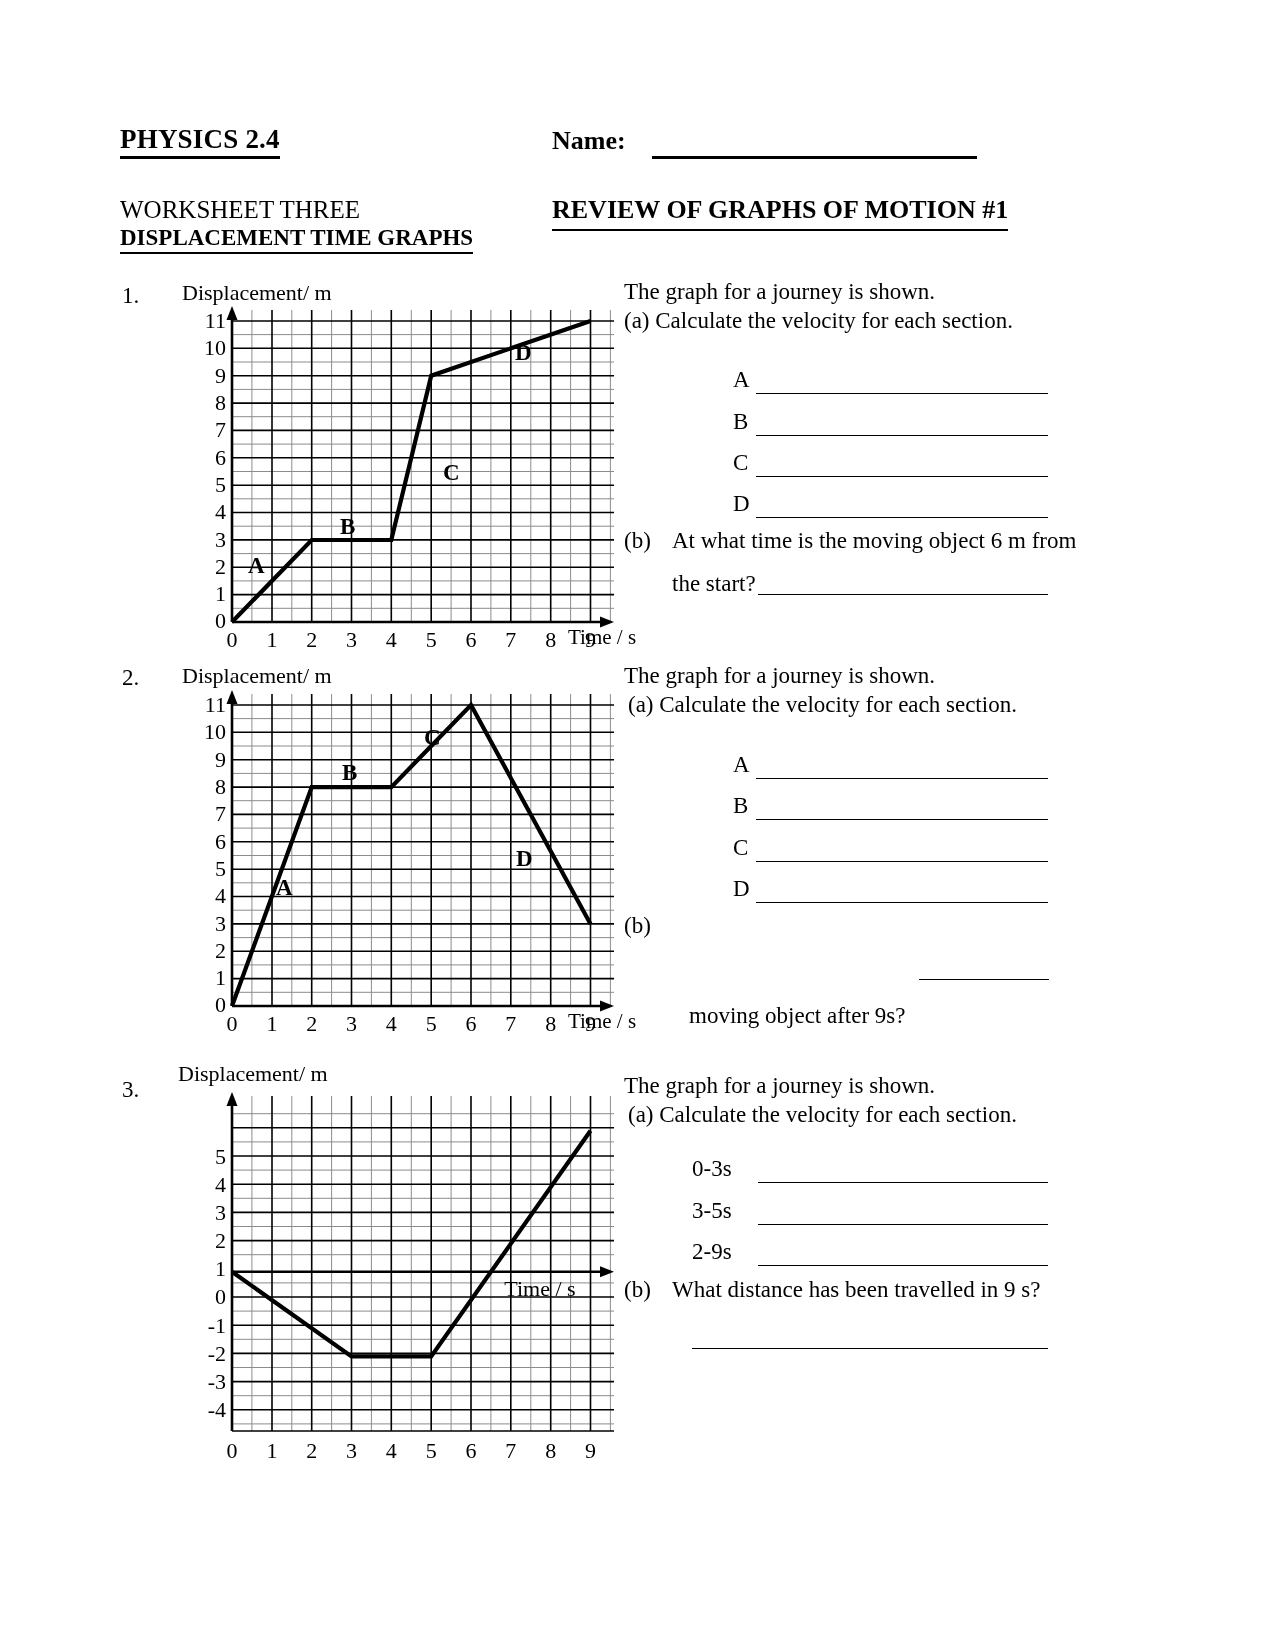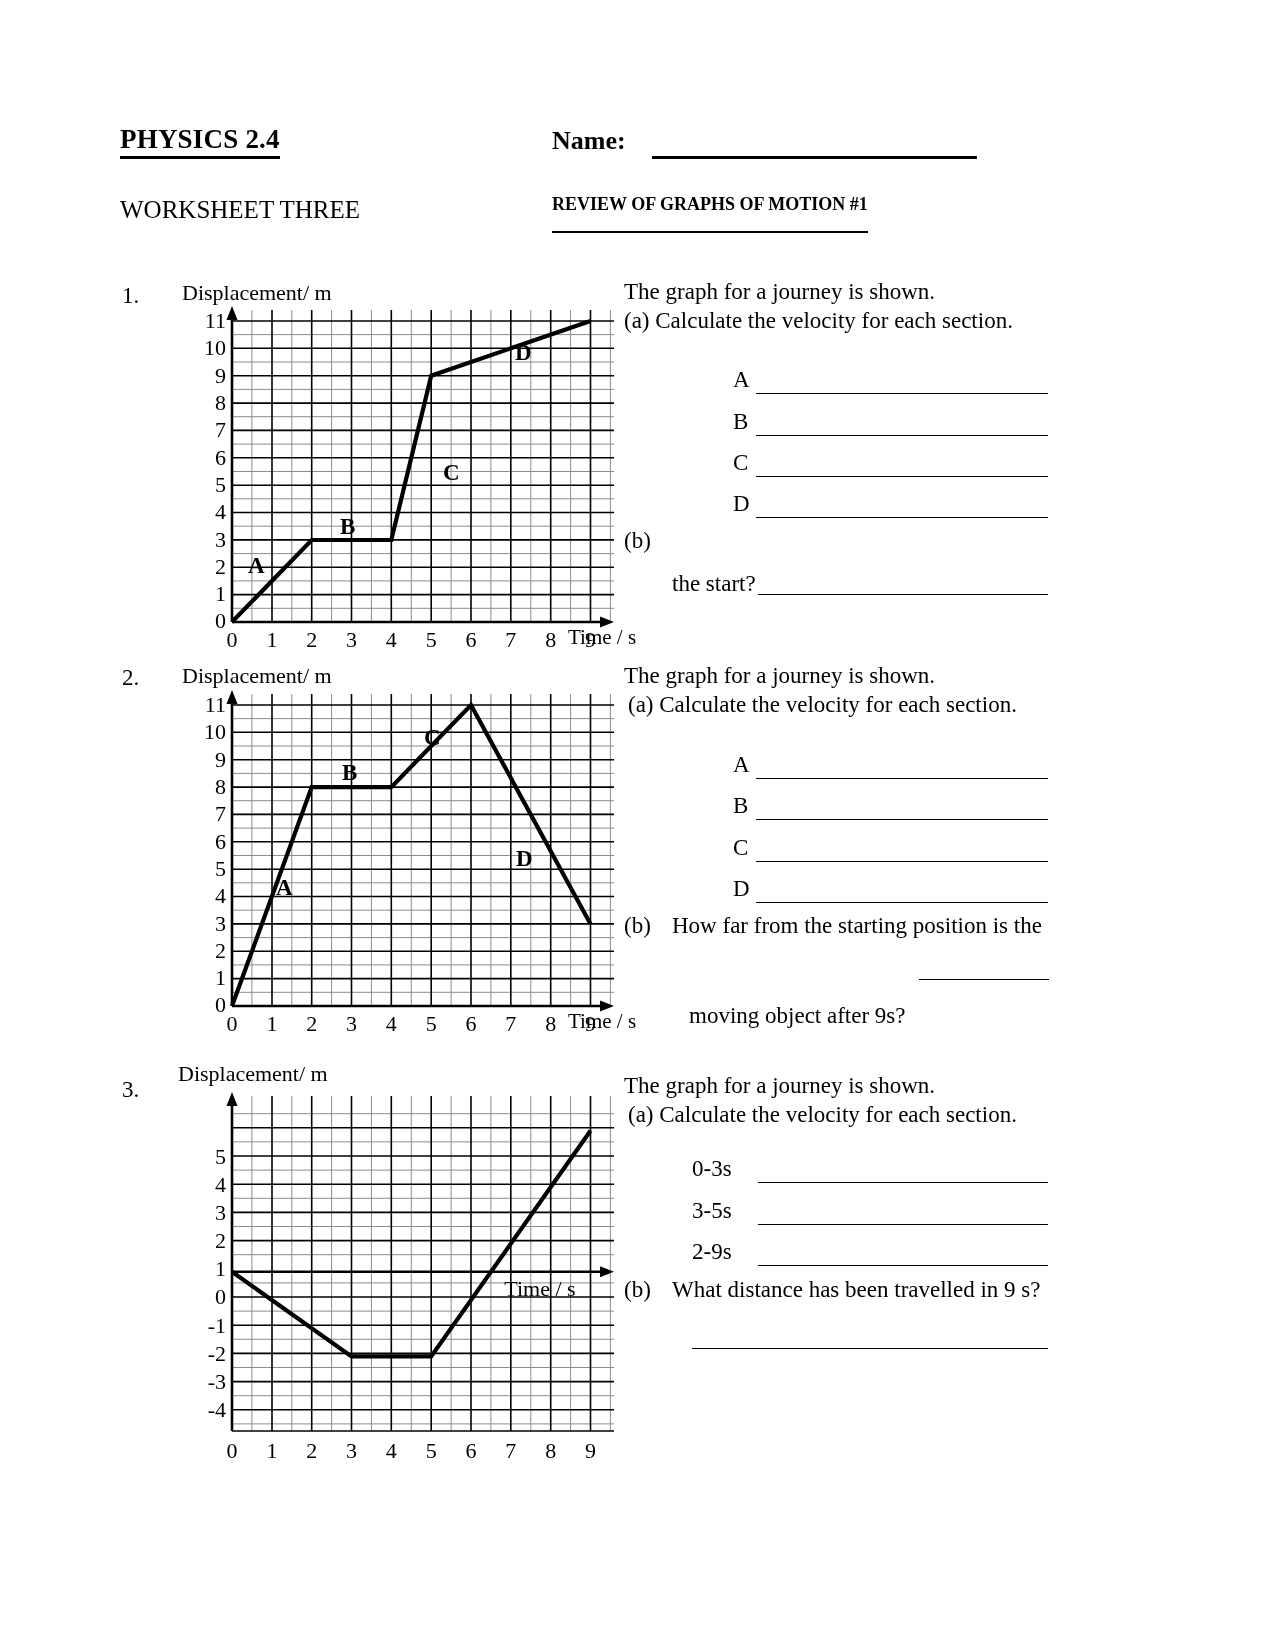--- a/index.html
+++ b/index.html
@@ -59,24 +59,24 @@
     font-size: 23px;
     font-weight: bold;
     border-bottom: 2px solid #000;
     padding-bottom: 0px;
     display: inline-block;
     line-height: 1.2;
   }
   .hdr-review {
     position: absolute;
     left: 552px; top: 194px;
-    font-size: 18px;
+    font-size: 26px;
     font-weight: bold;
     border-bottom: 2px solid #000;
-    padding-bottom: 15px;
+    padding-bottom: 4px;
     display: inline-block;
     line-height: 1.2;
   }
 
   
   .qnum {
     position: absolute;
     font-size: 23px;
   }
   .axis-ylabel {
@@ -132,20 +132,21 @@
 </head>
 <body>
 
 <div class="page">
 
   <div class="hdr-title">PHYSICS 2.4</div>
   <div class="hdr-name-label">Name:</div>
   <div class="hdr-name-rule"></div>
 
   <div class="hdr-ws">WORKSHEET THREE</div>
+  <div class="hdr-dtg">DISPLACEMENT TIME GRAPHS</div>
   <div class="hdr-review">REVIEW OF GRAPHS OF MOTION #1</div>
 
   <div class="qnum" style="left:122px; top:283px;">1.</div>
   <div class="axis-ylabel" style="left:182px; top:280px;">Displacement/ m</div>
 
   <div class="graph-wrap" style="left:200px; top:302px;">
     <svg width="420" height="370" viewBox="0 0 420 370">
 
       <g>
 
@@ -250,20 +251,21 @@
   <div class="ans-letter" style="left:733px; top:367px;">A</div>
   <div class="ansline" style="left:756px; top:393px; width:292px;"></div>
   <div class="ans-letter" style="left:733px; top:409px;">B</div>
   <div class="ansline" style="left:756px; top:435px; width:292px;"></div>
   <div class="ans-letter" style="left:733px; top:450px;">C</div>
   <div class="ansline" style="left:756px; top:476px; width:292px;"></div>
   <div class="ans-letter" style="left:733px; top:491px;">D</div>
   <div class="ansline" style="left:756px; top:517px; width:292px;"></div>
 
   <div class="rtext" style="left:624px; top:528px;">(b)</div>
+  <div class="rtext" style="left:672px; top:528px;">At what time is the moving object 6 m from</div>
   <div class="rtext" style="left:672px; top:571px;">the start?</div>
   <div class="ansline" style="left:758px; top:594px; width:290px;"></div>
 
   <div class="qnum" style="left:122px; top:665px;">2.</div>
   <div class="axis-ylabel" style="left:182px; top:663px;">Displacement/ m</div>
 
   <div class="graph-wrap" style="left:200px; top:686px;">
     <svg width="420" height="370" viewBox="0 0 420 370">
       <g>
         <line class="gridline-minor" x1="51.9" y1="8" x2="51.9" y2="320"></line>
@@ -362,21 +364,20 @@
   <div class="ans-letter" style="left:733px; top:752px;">A</div>
   <div class="ansline" style="left:756px; top:778px; width:292px;"></div>
   <div class="ans-letter" style="left:733px; top:793px;">B</div>
   <div class="ansline" style="left:756px; top:819px; width:292px;"></div>
   <div class="ans-letter" style="left:733px; top:835px;">C</div>
   <div class="ansline" style="left:756px; top:861px; width:292px;"></div>
   <div class="ans-letter" style="left:733px; top:876px;">D</div>
   <div class="ansline" style="left:756px; top:902px; width:292px;"></div>
 
   <div class="rtext" style="left:624px; top:913px;">(b)</div>
-  <div class="rtext" style="left:672px; top:913px;">How far from the starting position is the</div>
   <div class="rtext" style="left:689px; top:956px;margin-top:47px;">moving object after 9s?</div>
   <div class="ansline" style="left:919px; top:979px; width:130px;"></div>
 
   <div class="qnum" style="left:122px; top:1077px;">3.</div>
   <div class="axis-ylabel" style="left:178px; top:1061px;">Displacement/ m</div>
 
   <div class="graph-wrap" style="left:200px; top:1086px;">
     <svg width="420" height="400" viewBox="0 0 420 400">
 
       <g>

